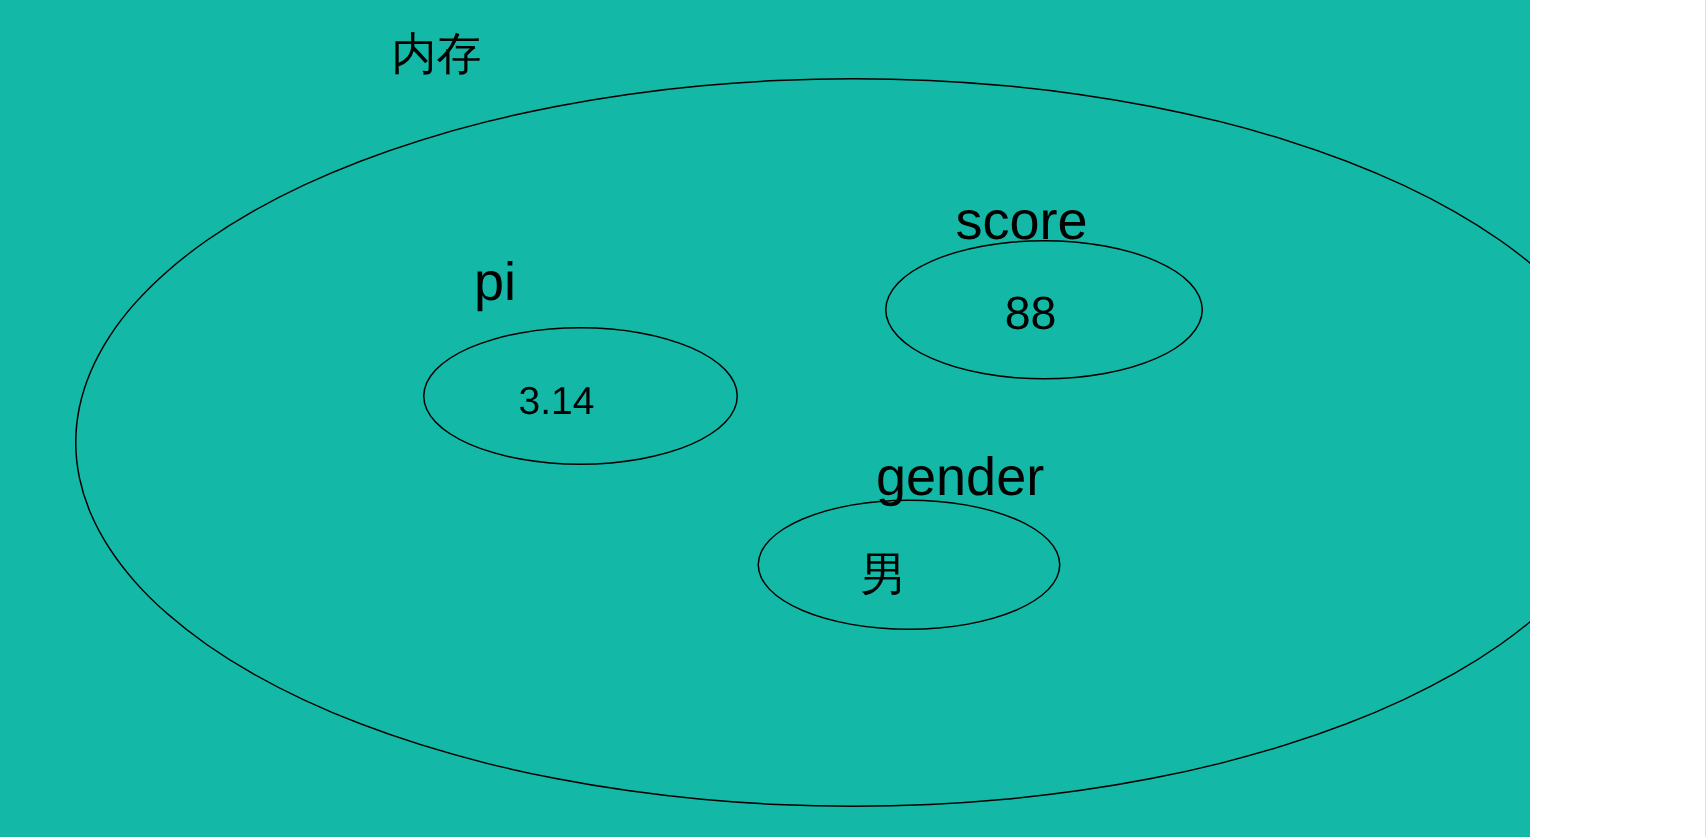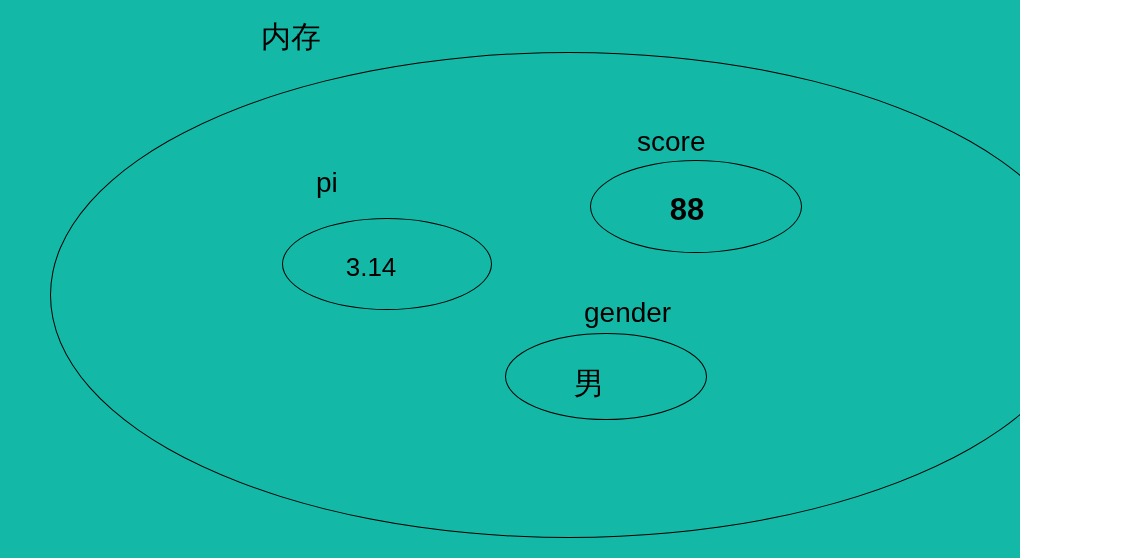--- a/index.html
+++ b/index.html
@@ -51,33 +51,33 @@
     position: absolute;
     white-space: nowrap;
     line-height: 1.1;
   }
   .memory-label {
     left: 261px;
     top: 20px;
     font-size: 30px;
   }
   .var-label {
-    font-size: 28px;
+    font-size: 36px;
   }
   .var-label-pi   { left: 316px; top: 168px; }
   .var-label-score{ left: 637px; top: 127px; }
   .var-label-gender{ left: 584px; top: 298px; }
   .var-value {
     position: absolute;
     transform: translate(-50%, -50%);
     white-space: nowrap;
     line-height: 1;
   }
   .var-value-pi     { left: 371px; top: 267px; font-size: 26px; }
-  .var-value-score  { left: 687px; top: 209px; font-size: 31px; font-weight: bold; }
+  .var-value-score  { left: 687px; top: 209px; font-size: 31px; }
   .var-value-gender { left: 589px; top: 383px; font-size: 31px; }
 </style>
 </head>
 <body>
 
 <div class="canvas">
 
   <div class="label memory-label">内存</div>
   <div class="ellipse memory-ellipse"></div>
 

